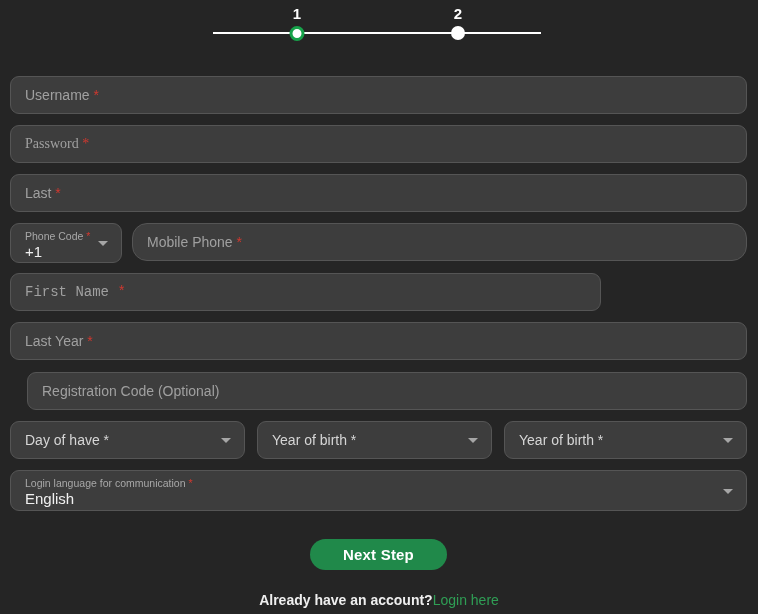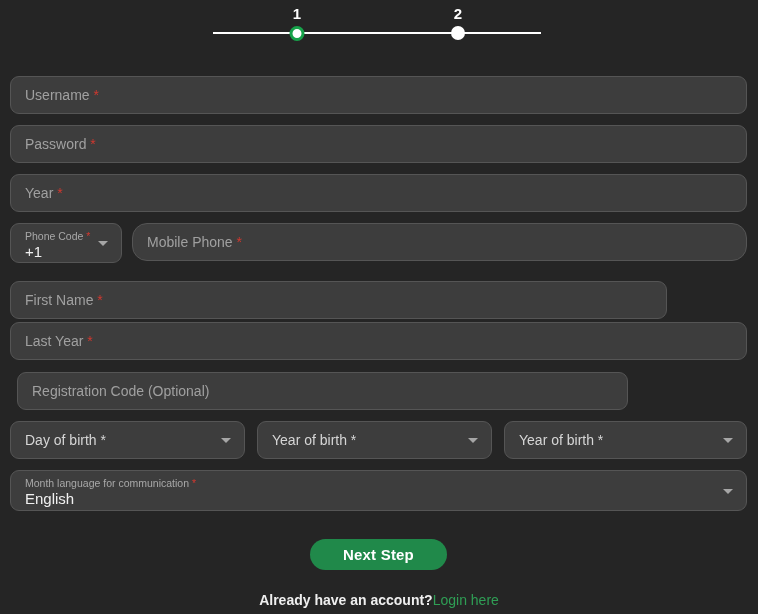--- a/index.html
+++ b/index.html
@@ -95,27 +95,27 @@
     right: 13px; top: 50%;
     margin-top: -2px;
     width: 0; height: 0;
     border-left: 5px solid transparent;
     border-right: 5px solid transparent;
     border-top: 5px solid #a6a6a6;
   }
 
   
   #f-username  { left: 10px; top: 76px;  width: 737px; padding-left: 44px; }
-  #f-password  { left: 10px; top: 125px; width: 737px; }
+  #f-password  { left: 10px; top: 125px; width: 737px; font-family: Liberation Serif, serif; }
   #f-email     { left: 10px; top: 174px; width: 737px; }
   #f-phonecode { left: 10px; top: 223px; width: 112px; height: 40px; }
   #f-mobile    { left: 132px; top: 223px; width: 615px; border-radius: 15px; }
-  #f-first     { left: 10px; top: 281px; width: 657px; }
+  #f-first     { left: 10px; top: 273px; width: 591px; font-family: Liberation Mono, monospace; }
   #f-last      { left: 10px; top: 322px; width: 737px; }
-  #f-regcode   { left: 17px; top: 372px; width: 611px; }
+  #f-regcode   { left: 27px; top: 372px; width: 720px; }
   #f-day       { left: 10px;  top: 421px; width: 235px; }
   #f-month     { left: 257px; top: 421px; width: 235px; }
   #f-year      { left: 504px; top: 421px; width: 243px; }
   #f-language  { left: 10px; top: 470px; width: 737px; height: 41px; }
 
   
   .next-btn {
     position: absolute;
     left: 310px; top: 539px;
     width: 137px; height: 31px;
@@ -167,21 +167,21 @@
 
   <div class="field" id="f-username">
     <span class="placeholder"><span>Username</span> <span class="req">*</span></span>
   </div>
 
   <div class="field" id="f-password">
     <span class="placeholder"><span>Password</span> <span class="req">*</span></span>
   </div>
 
   <div class="field" id="f-email">
-    <span class="placeholder"><span>Year</span> <span class="req">*</span></span>
+    <span class="placeholder"><span>Last</span> <span class="req">*</span></span>
   </div>
 
   <div class="field" id="f-phonecode">
     <span class="floating"><span>Phone Code</span> <span class="req">*</span></span>
     <span class="value">+1</span>
     <span class="caret"></span>
   </div>
 
   <div class="field" id="f-mobile">
     <span class="placeholder"><span>Mobile Phone</span> <span class="req">*</span></span>
@@ -193,36 +193,36 @@
 
   <div class="field" id="f-last">
     <span class="placeholder"><span>Last Year</span> <span class="req">*</span></span>
   </div>
 
   <div class="field" id="f-regcode">
     <span class="placeholder">Registration Code (Optional)</span>
   </div>
 
   <div class="field" id="f-day">
-    <span class="placeholder light">Day of birth *</span>
+    <span class="placeholder light">Day of have *</span>
     <span class="caret"></span>
   </div>
 
   <div class="field" id="f-month">
     <span class="placeholder light">Year of birth *</span>
     <span class="caret"></span>
   </div>
 
   <div class="field" id="f-year">
     <span class="placeholder light">Year of birth *</span>
     <span class="caret"></span>
   </div>
 
   <div class="field" id="f-language">
-    <span class="floating"><span>Month language for communication</span> <span class="req">*</span></span>
+    <span class="floating"><span>Login language for communication</span> <span class="req">*</span></span>
     <span class="value">English</span>
     <span class="caret"></span>
   </div>
 
   <button class="next-btn">Next Step</button>
 
   <div class="footer">
     <span>Already have an account?</span><a class="login-link">Login here</a>
   </div>
 

